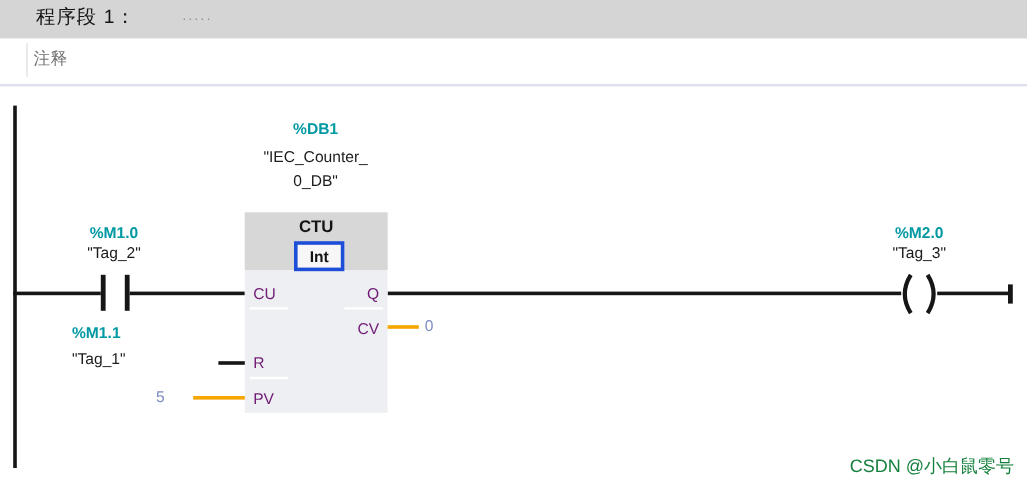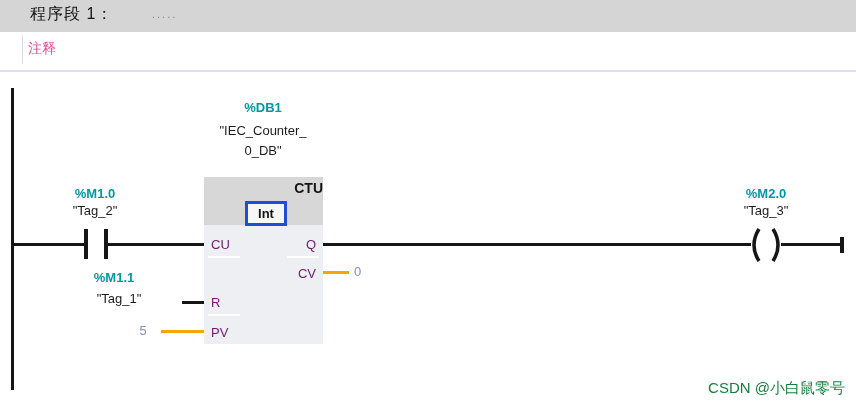--- a/index.html
+++ b/index.html
@@ -6,38 +6,38 @@
   .screen{position:relative;width:856px;height:410px;background:#ffffff;overflow:hidden;
           font-family:"Liberation Sans",sans-serif;}
 
   
   .net-header{position:absolute;top:0;left:0;width:856px;height:32px;background:#d5d5d5;}
   .net-title{position:absolute;left:30px;top:4px;font-size:16px;font-weight:normal;color:#141414;letter-spacing:1px;}
   .net-dots{position:absolute;left:152px;top:8px;font-size:11px;color:#8d8d8d;letter-spacing:2px;}
 
   
   .comment-box{position:absolute;top:36px;left:22px;width:826px;height:28px;border-left:1px solid #dcdcdc;}
-  .comment-text{position:absolute;left:5px;top:4px;font-size:14px;color:#ec4899;}
+  .comment-text{position:absolute;left:5px;top:4px;font-size:14px;color:#737373;}
 
   .separator{position:absolute;top:70px;left:0;width:856px;height:2px;background:#dde0eb;}
 
   
   .wire{position:absolute;background:#161616;}
   .wire-orange{position:absolute;background:#f7a600;}
 
   .addr{position:absolute;font-size:13px;font-weight:bold;color:#0099a3;white-space:nowrap;}
   .tag{position:absolute;font-size:13px;color:#1c1c1c;white-space:nowrap;}
   .val{position:absolute;font-size:13px;color:#7d8cc4;white-space:nowrap;}
   .tc{text-align:center;}
-  .tr{text-align:center;}
+  .tr{text-align:left;}
 
   
   .fb-block{position:absolute;left:204px;top:177px;width:119px;height:167px;background:#edeff2;}
   .fb-head{position:absolute;top:0;left:0;width:119px;height:48px;background:#d7d7d7;}
-  .fb-title{position:absolute;top:3px;left:0;width:119px;text-align:right;font-size:14px;font-weight:bold;color:#141414;}
+  .fb-title{position:absolute;top:3px;left:0;width:119px;text-align:center;font-size:14px;font-weight:bold;color:#141414;}
   .fb-type{position:absolute;top:24px;left:41px;width:36px;height:19px;background:#f7f7f7;border:3px solid #1d4ed8;
            text-align:center;font-size:13px;font-weight:bold;color:#141414;line-height:19px;}
   .pin{position:absolute;font-size:13px;font-weight:normal;color:#701a75;}
   .pin-underline{position:absolute;height:2px;background:rgba(255,255,255,0.95);width:32px;}
 
   
   .coil-svg{position:absolute;left:748px;top:228px;}
 
   
   .watermark{position:absolute;left:600px;top:379px;width:245px;text-align:right;font-size:15px;color:#15803d;white-space:nowrap;}

